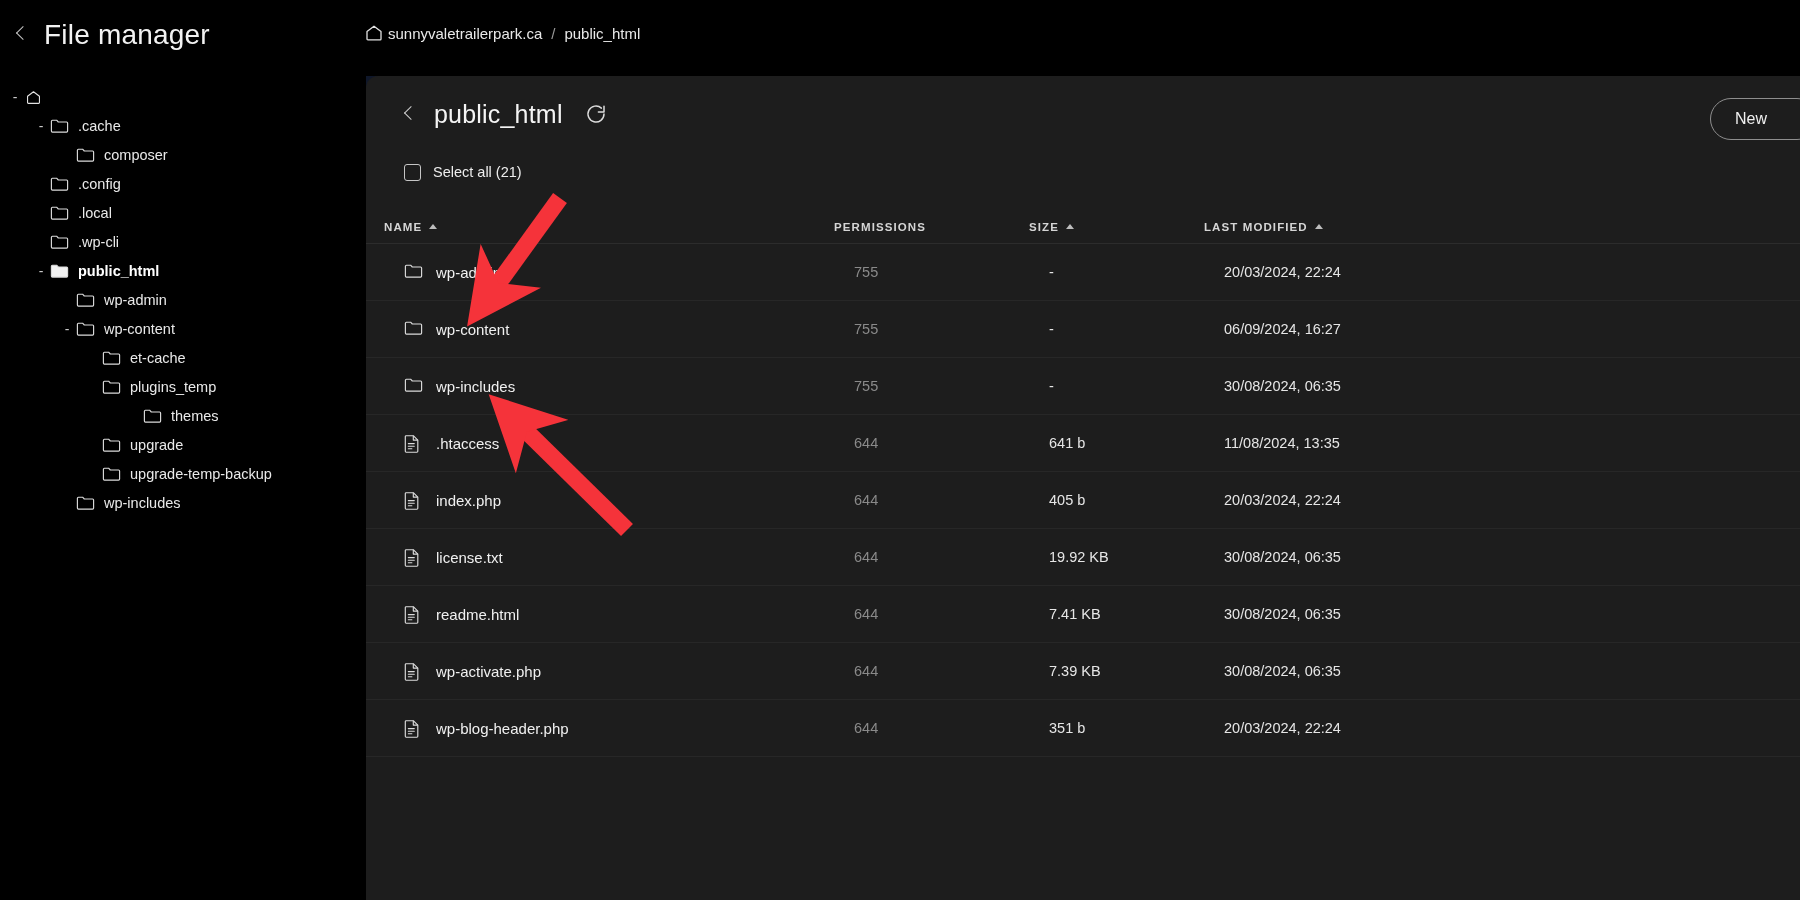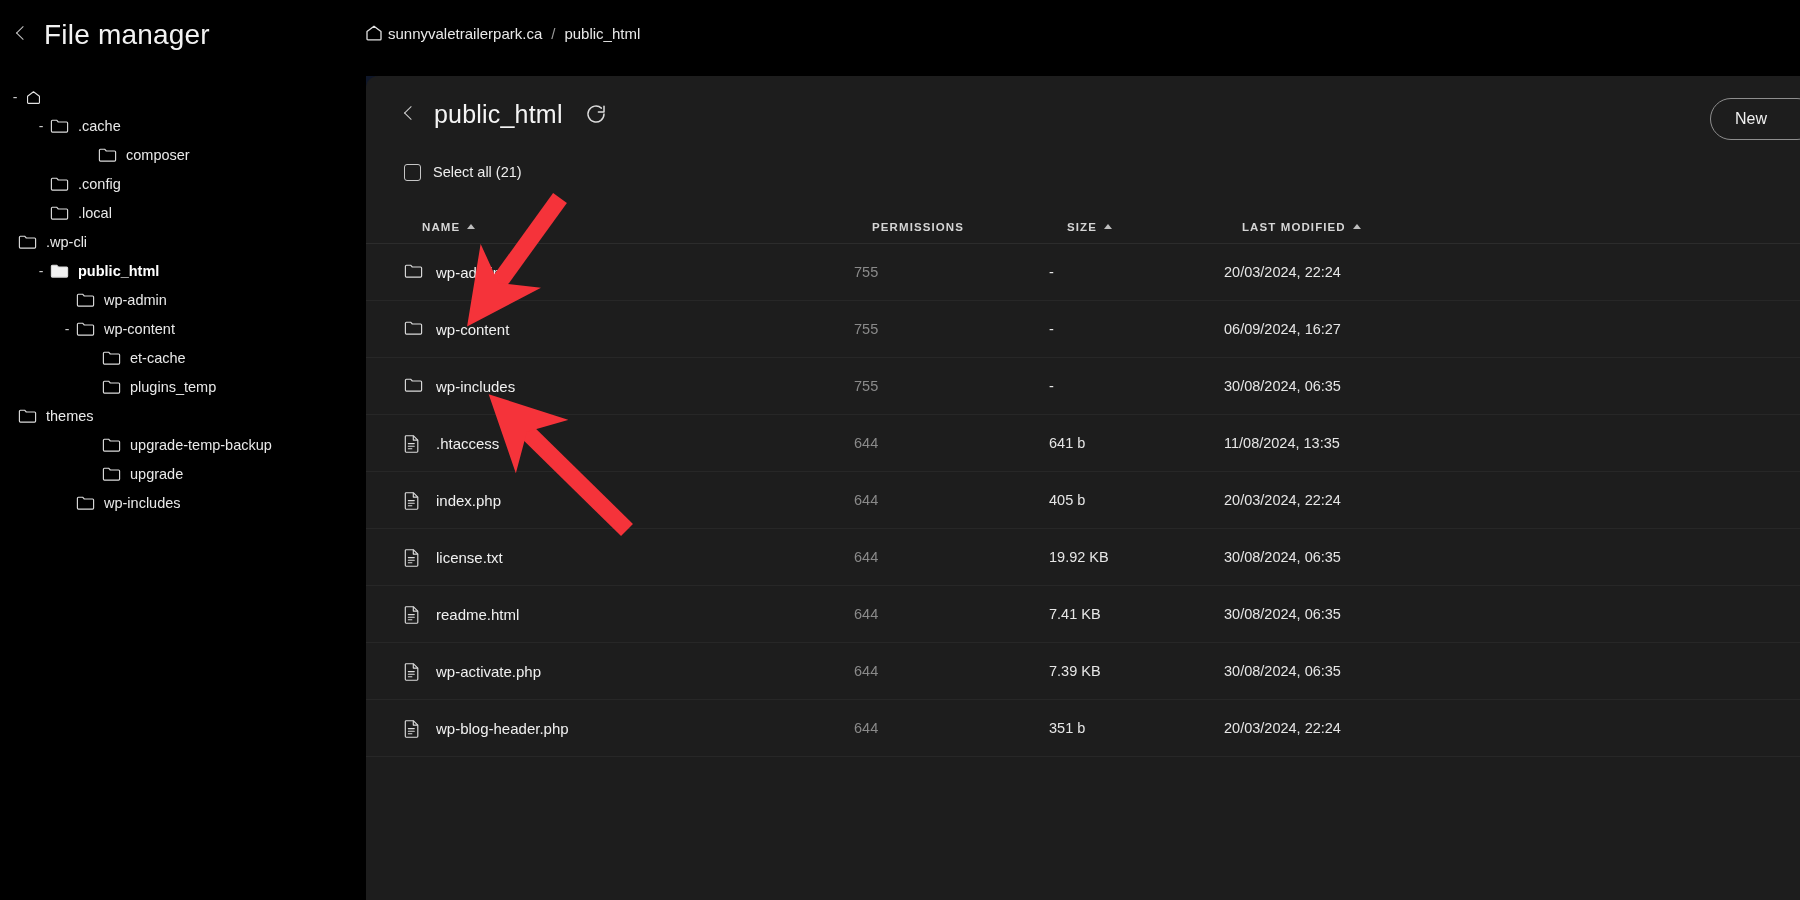--- a/index.html
+++ b/index.html
@@ -101,21 +101,21 @@
   .chk {
     width: 17px; height: 17px; border: 1.6px solid #c6c6c6; border-radius: 3px;
     background: transparent; cursor: pointer;
   }
   .select-all-label { font-size: 14.5px; color: #ededed; }
 
   
   .table { margin-top: 22px; padding: 0 0 0 0; }
   .thead {
     display: flex; align-items: center; height: 34px;
-    padding-left: 56px; padding-right: 30px;
+    padding-left: 18px; padding-right: 30px;
     border-bottom: 1px solid #2c2c2c;
   }
   .th {
     font-size: 11.5px; letter-spacing: 1.1px; color: #d5d5d5;
     font-weight: 600; display: flex; align-items: center; gap: 7px; cursor: pointer;
   }
   .caret-up {
     width: 0; height: 0; border-left: 4px solid transparent; border-right: 4px solid transparent;
     border-bottom: 5px solid #bdbdbd; display: inline-block;
   }
@@ -177,21 +177,21 @@
       </div>
       <div class="tree-row" style="padding-left: 32px;">
         <span class="toggler">-</span>
         <span class="folder-icon">
           <svg width="19" height="16" viewBox="0 0 19 16" fill="none">
             <path d="M1.4 3.2a1 1 0 0 1 1-1h4.2l1.7 1.8h8.3a1 1 0 0 1 1 1v8.1a1 1 0 0 1-1 1H2.4a1 1 0 0 1-1-1V3.2Z" fill="none" stroke="#dcdcdc" stroke-width="1.15" stroke-linejoin="round"></path>
           </svg>
         </span>
         <span class="tree-label">.cache</span>
       </div>
-      <div class="tree-row" style="padding-left: 80px; text-align: right;">
+      <div class="tree-row" style="padding-left: 58px; text-align: right;">
         <span class="toggler empty"></span>
         <span class="folder-icon">
           <svg width="19" height="16" viewBox="0 0 19 16" fill="none">
             <path d="M1.4 3.2a1 1 0 0 1 1-1h4.2l1.7 1.8h8.3a1 1 0 0 1 1 1v8.1a1 1 0 0 1-1 1H2.4a1 1 0 0 1-1-1V3.2Z" fill="none" stroke="#dcdcdc" stroke-width="1.15" stroke-linejoin="round"></path>
           </svg>
         </span>
         <span class="tree-label">composer</span>
       </div>
       <div class="tree-row" style="padding-left: 32px;">
         <span class="toggler empty"></span>
@@ -204,21 +204,21 @@
       </div>
       <div class="tree-row" style="padding-left: 32px;">
         <span class="toggler empty"></span>
         <span class="folder-icon">
           <svg width="19" height="16" viewBox="0 0 19 16" fill="none">
             <path d="M1.4 3.2a1 1 0 0 1 1-1h4.2l1.7 1.8h8.3a1 1 0 0 1 1 1v8.1a1 1 0 0 1-1 1H2.4a1 1 0 0 1-1-1V3.2Z" fill="none" stroke="#dcdcdc" stroke-width="1.15" stroke-linejoin="round"></path>
           </svg>
         </span>
         <span class="tree-label">.local</span>
       </div>
-      <div class="tree-row" style="">
+      <div class="tree-row" style="padding-left: 32px;">
         <span class="toggler empty"></span>
         <span class="folder-icon">
           <svg width="19" height="16" viewBox="0 0 19 16" fill="none">
             <path d="M1.4 3.2a1 1 0 0 1 1-1h4.2l1.7 1.8h8.3a1 1 0 0 1 1 1v8.1a1 1 0 0 1-1 1H2.4a1 1 0 0 1-1-1V3.2Z" fill="none" stroke="#dcdcdc" stroke-width="1.15" stroke-linejoin="round"></path>
           </svg>
         </span>
         <span class="tree-label">.wp-cli</span>
       </div>
       <div class="tree-row current" style="padding-left: 32px;">
         <span class="toggler">-</span>
@@ -258,46 +258,46 @@
       </div>
       <div class="tree-row" style="padding-left: 84px;">
         <span class="toggler empty"></span>
         <span class="folder-icon">
           <svg width="19" height="16" viewBox="0 0 19 16" fill="none">
             <path d="M1.4 3.2a1 1 0 0 1 1-1h4.2l1.7 1.8h8.3a1 1 0 0 1 1 1v8.1a1 1 0 0 1-1 1H2.4a1 1 0 0 1-1-1V3.2Z" fill="none" stroke="#dcdcdc" stroke-width="1.15" stroke-linejoin="round"></path>
           </svg>
         </span>
         <span class="tree-label">plugins_temp</span>
       </div>
-      <div class="tree-row" style="">
+      <div class="tree-row" style="padding-left: 84px; margin-left: 41px;">
         <span class="toggler empty"></span>
         <span class="folder-icon">
           <svg width="19" height="16" viewBox="0 0 19 16" fill="none">
             <path d="M1.4 3.2a1 1 0 0 1 1-1h4.2l1.7 1.8h8.3a1 1 0 0 1 1 1v8.1a1 1 0 0 1-1 1H2.4a1 1 0 0 1-1-1V3.2Z" fill="none" stroke="#dcdcdc" stroke-width="1.15" stroke-linejoin="round"></path>
           </svg>
         </span>
         <span class="tree-label">themes</span>
       </div>
       <div class="tree-row" style="padding-left: 84px;">
         <span class="toggler empty"></span>
         <span class="folder-icon">
           <svg width="19" height="16" viewBox="0 0 19 16" fill="none">
             <path d="M1.4 3.2a1 1 0 0 1 1-1h4.2l1.7 1.8h8.3a1 1 0 0 1 1 1v8.1a1 1 0 0 1-1 1H2.4a1 1 0 0 1-1-1V3.2Z" fill="none" stroke="#dcdcdc" stroke-width="1.15" stroke-linejoin="round"></path>
           </svg>
         </span>
+        <span class="tree-label">upgrade</span>
+      </div>
+      <div class="tree-row" style="padding-left: 84px;">
+        <span class="toggler empty"></span>
+        <span class="folder-icon">
+          <svg width="19" height="16" viewBox="0 0 19 16" fill="none">
+            <path d="M1.4 3.2a1 1 0 0 1 1-1h4.2l1.7 1.8h8.3a1 1 0 0 1 1 1v8.1a1 1 0 0 1-1 1H2.4a1 1 0 0 1-1-1V3.2Z" fill="none" stroke="#dcdcdc" stroke-width="1.15" stroke-linejoin="round"></path>
+          </svg>
+        </span>
         <span class="tree-label">upgrade-temp-backup</span>
-      </div>
-      <div class="tree-row" style="padding-left: 84px;">
-        <span class="toggler empty"></span>
-        <span class="folder-icon">
-          <svg width="19" height="16" viewBox="0 0 19 16" fill="none">
-            <path d="M1.4 3.2a1 1 0 0 1 1-1h4.2l1.7 1.8h8.3a1 1 0 0 1 1 1v8.1a1 1 0 0 1-1 1H2.4a1 1 0 0 1-1-1V3.2Z" fill="none" stroke="#dcdcdc" stroke-width="1.15" stroke-linejoin="round"></path>
-          </svg>
-        </span>
-        <span class="tree-label">upgrade</span>
       </div>
       <div class="tree-row" style="padding-left: 58px;">
         <span class="toggler empty"></span>
         <span class="folder-icon">
           <svg width="19" height="16" viewBox="0 0 19 16" fill="none">
             <path d="M1.4 3.2a1 1 0 0 1 1-1h4.2l1.7 1.8h8.3a1 1 0 0 1 1 1v8.1a1 1 0 0 1-1 1H2.4a1 1 0 0 1-1-1V3.2Z" fill="none" stroke="#dcdcdc" stroke-width="1.15" stroke-linejoin="round"></path>
           </svg>
         </span>
         <span class="tree-label">wp-includes</span>
       </div>

